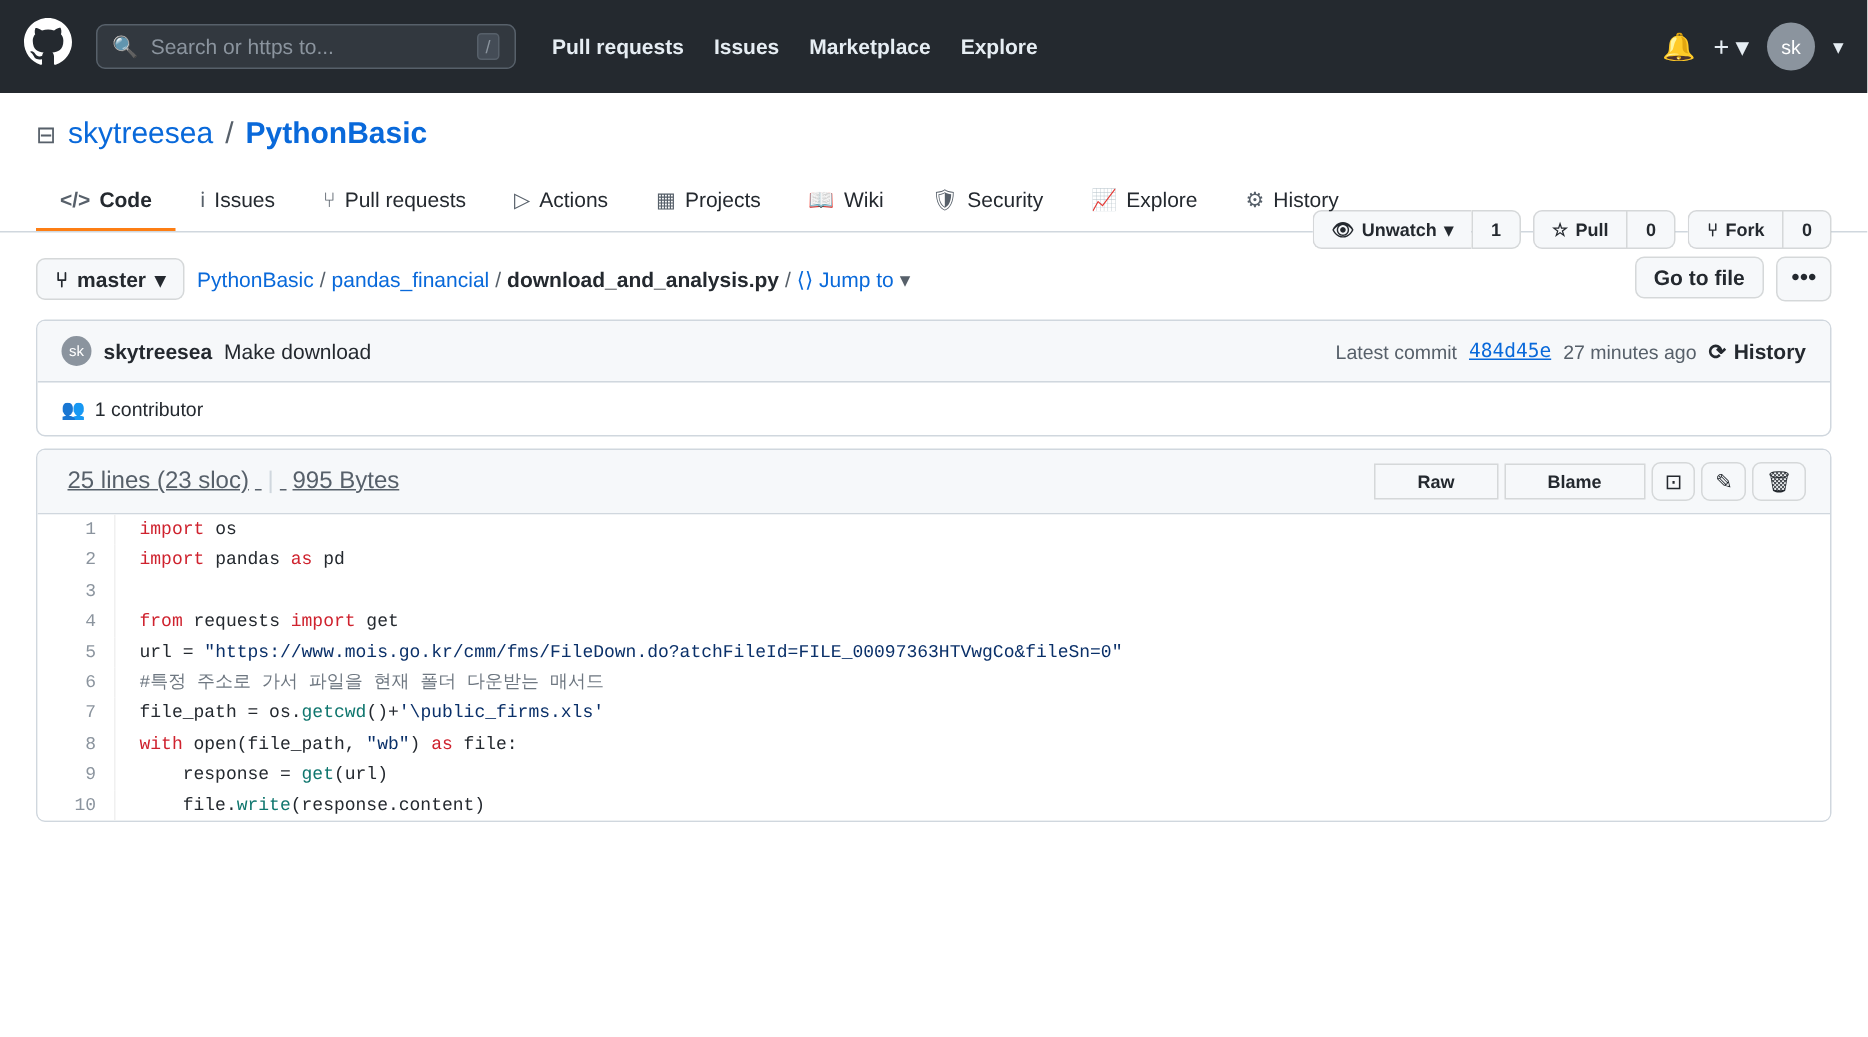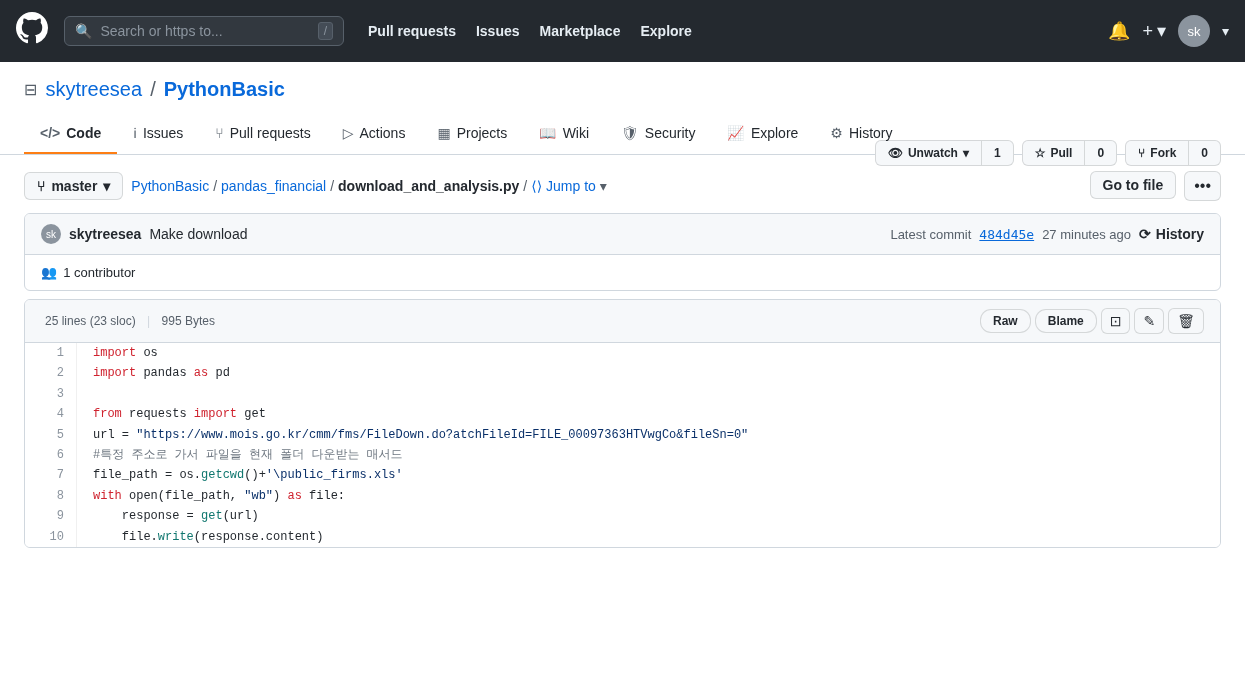--- a/index.html
+++ b/index.html
@@ -274,32 +274,32 @@
       overflow: hidden;
     }
     .code-file-header {
       background: #f6f8fa;
       border-bottom: 1px solid #d0d7de;
       padding: 8px 16px;
       display: flex;
       align-items: center;
       justify-content: space-between;
     }
-    .file-stats { color: #57606a; font-size: 12px; }
+    .file-stats { color: #57606a; font-size: 16px; text-decoration: underline; }
     .file-stats span { margin: 0 4px; }
     .code-actions {
       display: flex;
       align-items: center;
       gap: 4px;
     }
     .code-action-btn {
       background: #f6f8fa;
       border: 1px solid rgba(27,31,36,0.15);
-      border-radius: 11px;
-      padding: 4px 12px;
+      border-radius: 0;
+      padding: 4px 28px;
       font-size: 12px;
       cursor: pointer;
       color: #24292f;
       font-weight: 600;
     }
     .code-icon-btn {
       background: #f6f8fa;
       border: 1px solid rgba(27,31,36,0.15);
       border-radius: 6px;
       padding: 4px 8px;

